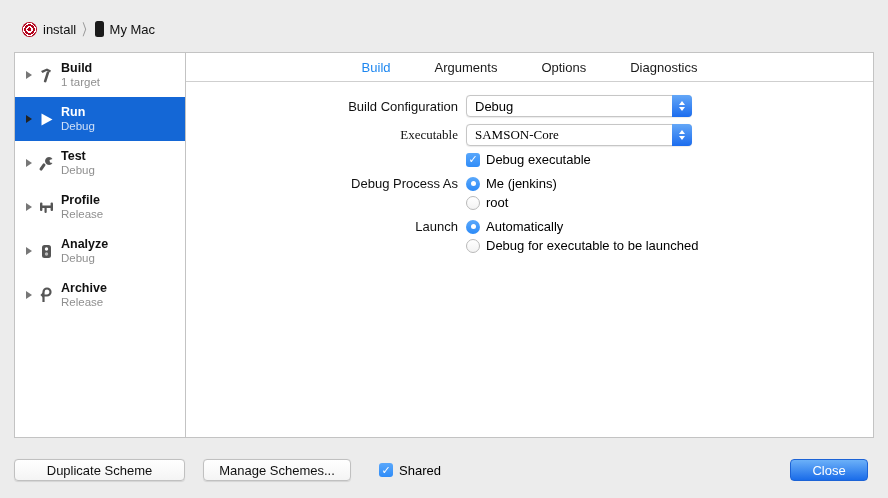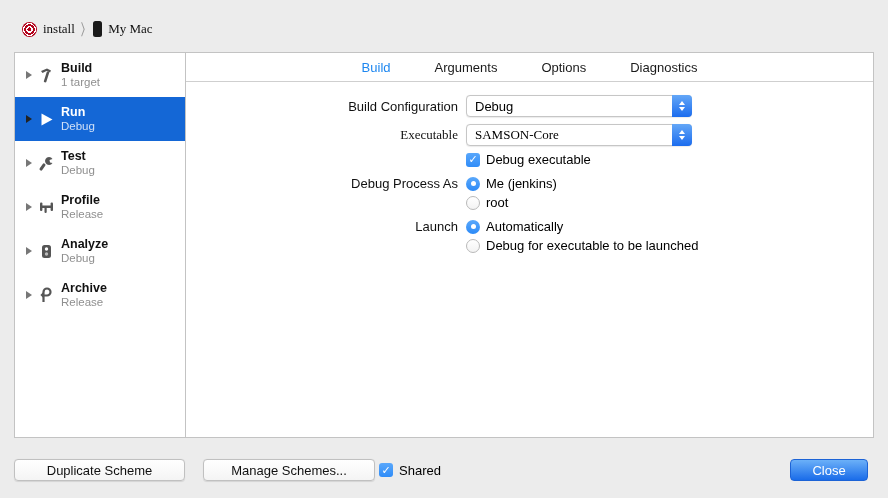--- a/index.html
+++ b/index.html
@@ -10,21 +10,21 @@
     font-size:13px;
     color:#000;
     position:relative;
     overflow:hidden;
   }
 
   
   .crumbbar { position:absolute; left:22px; top:18px; height:22px; display:flex; align-items:center; gap:6px; }
   .target-icon { width:15px; height:15px; border-radius:50%;
     background:radial-gradient(circle at 50% 50%, #b3021b 0 2px, #fff 2px 3.6px, #b3021b 3.6px 5.2px, #fff 5.2px 6.4px, #b3021b 6.4px 8px); }
-  .crumb-label { font-size:13px; color:#111;font-family:Liberation Serif, serif; }
+  .crumb-label { font-size:13px; color:#111; }
   .crumb-sep { color:#9a9a9a; font-size:13px; transform:scaleY(1.25); display:inline-block; }
   .device-icon { width:9px; height:16px; background:#1a1a1a; border-radius:2.5px; margin-left:2px; }
 
   
   .panel { position:absolute; left:14px; top:52px; width:860px; height:386px;
     background:#fff; border:1px solid #c3c3c3; display:flex; }
 
   
   .sidebar { width:171px; border-right:1px solid #c3c3c3; background:#fff; flex:none; }
   .schemerow { height:44px; display:flex; align-items:center; position:relative; cursor:default; }
@@ -72,21 +72,21 @@
   .radio-label { font-size:13px; }
   .grp { margin-bottom:9px; }
   .frow.tight { margin-bottom:4px; }
 
   
   .footer { position:absolute; left:0; right:0; top:452px; height:36px; display:flex; align-items:center; }
   .pushbtn { height:22px; background:linear-gradient(180deg,#ffffff,#f4f4f4); border:1px solid #c0c0c0; border-radius:4px;
     font-size:13px; color:#111; display:flex; align-items:center; justify-content:center;
     box-shadow:0 .5px 1px rgba(0,0,0,.1); cursor:default; }
   .btn-dup { position:absolute; left:14px; width:171px; }
-  .btn-mng { position:absolute; left:203px; width:172px; }
+  .btn-mng { position:absolute; left:203px; width:148px; }
   .shared-wrap { position:absolute; left:379px; display:flex; align-items:center; }
   .btn-close { position:absolute; right:20px; width:78px; height:22px; border-radius:4px;
     background:linear-gradient(180deg,#6bb0f8,#1a6ce9); color:#fff; font-size:13px;
     display:flex; align-items:center; justify-content:center; border:1px solid #1c63d6; cursor:default;margin-left:20px; }
 
   
   .sicon svg { display:block; }
 </style>
 </head>
 <body>

